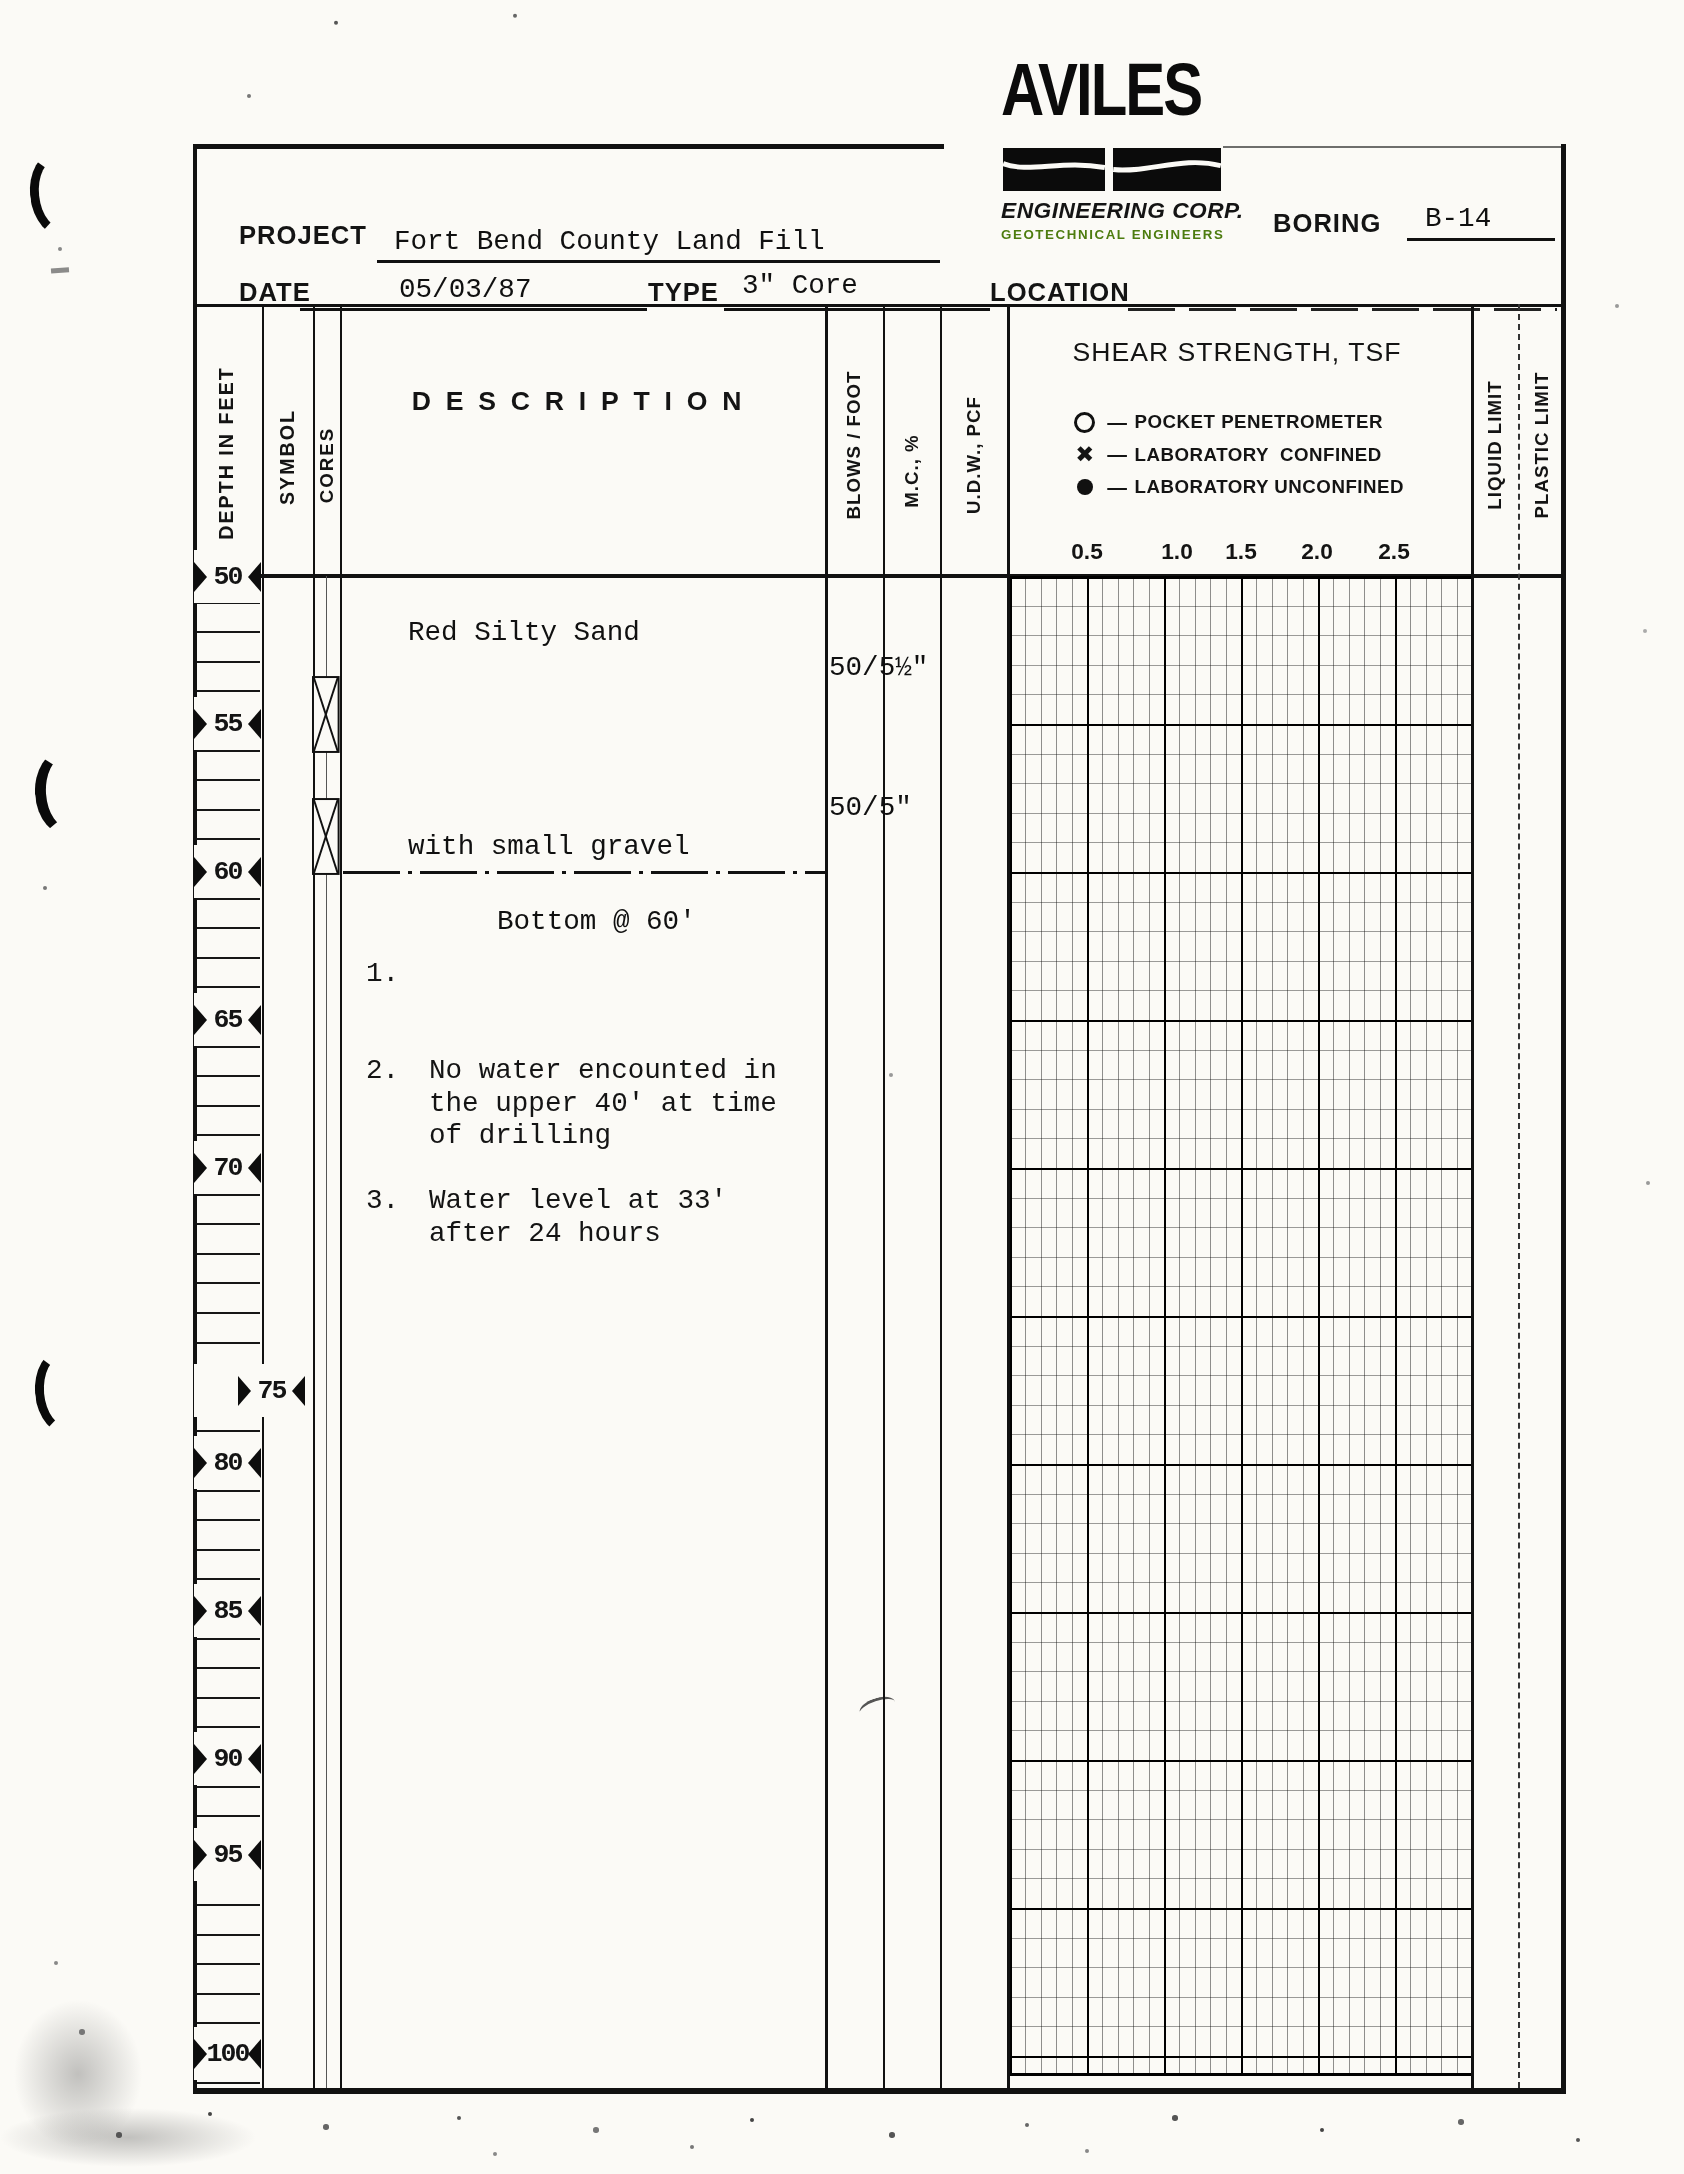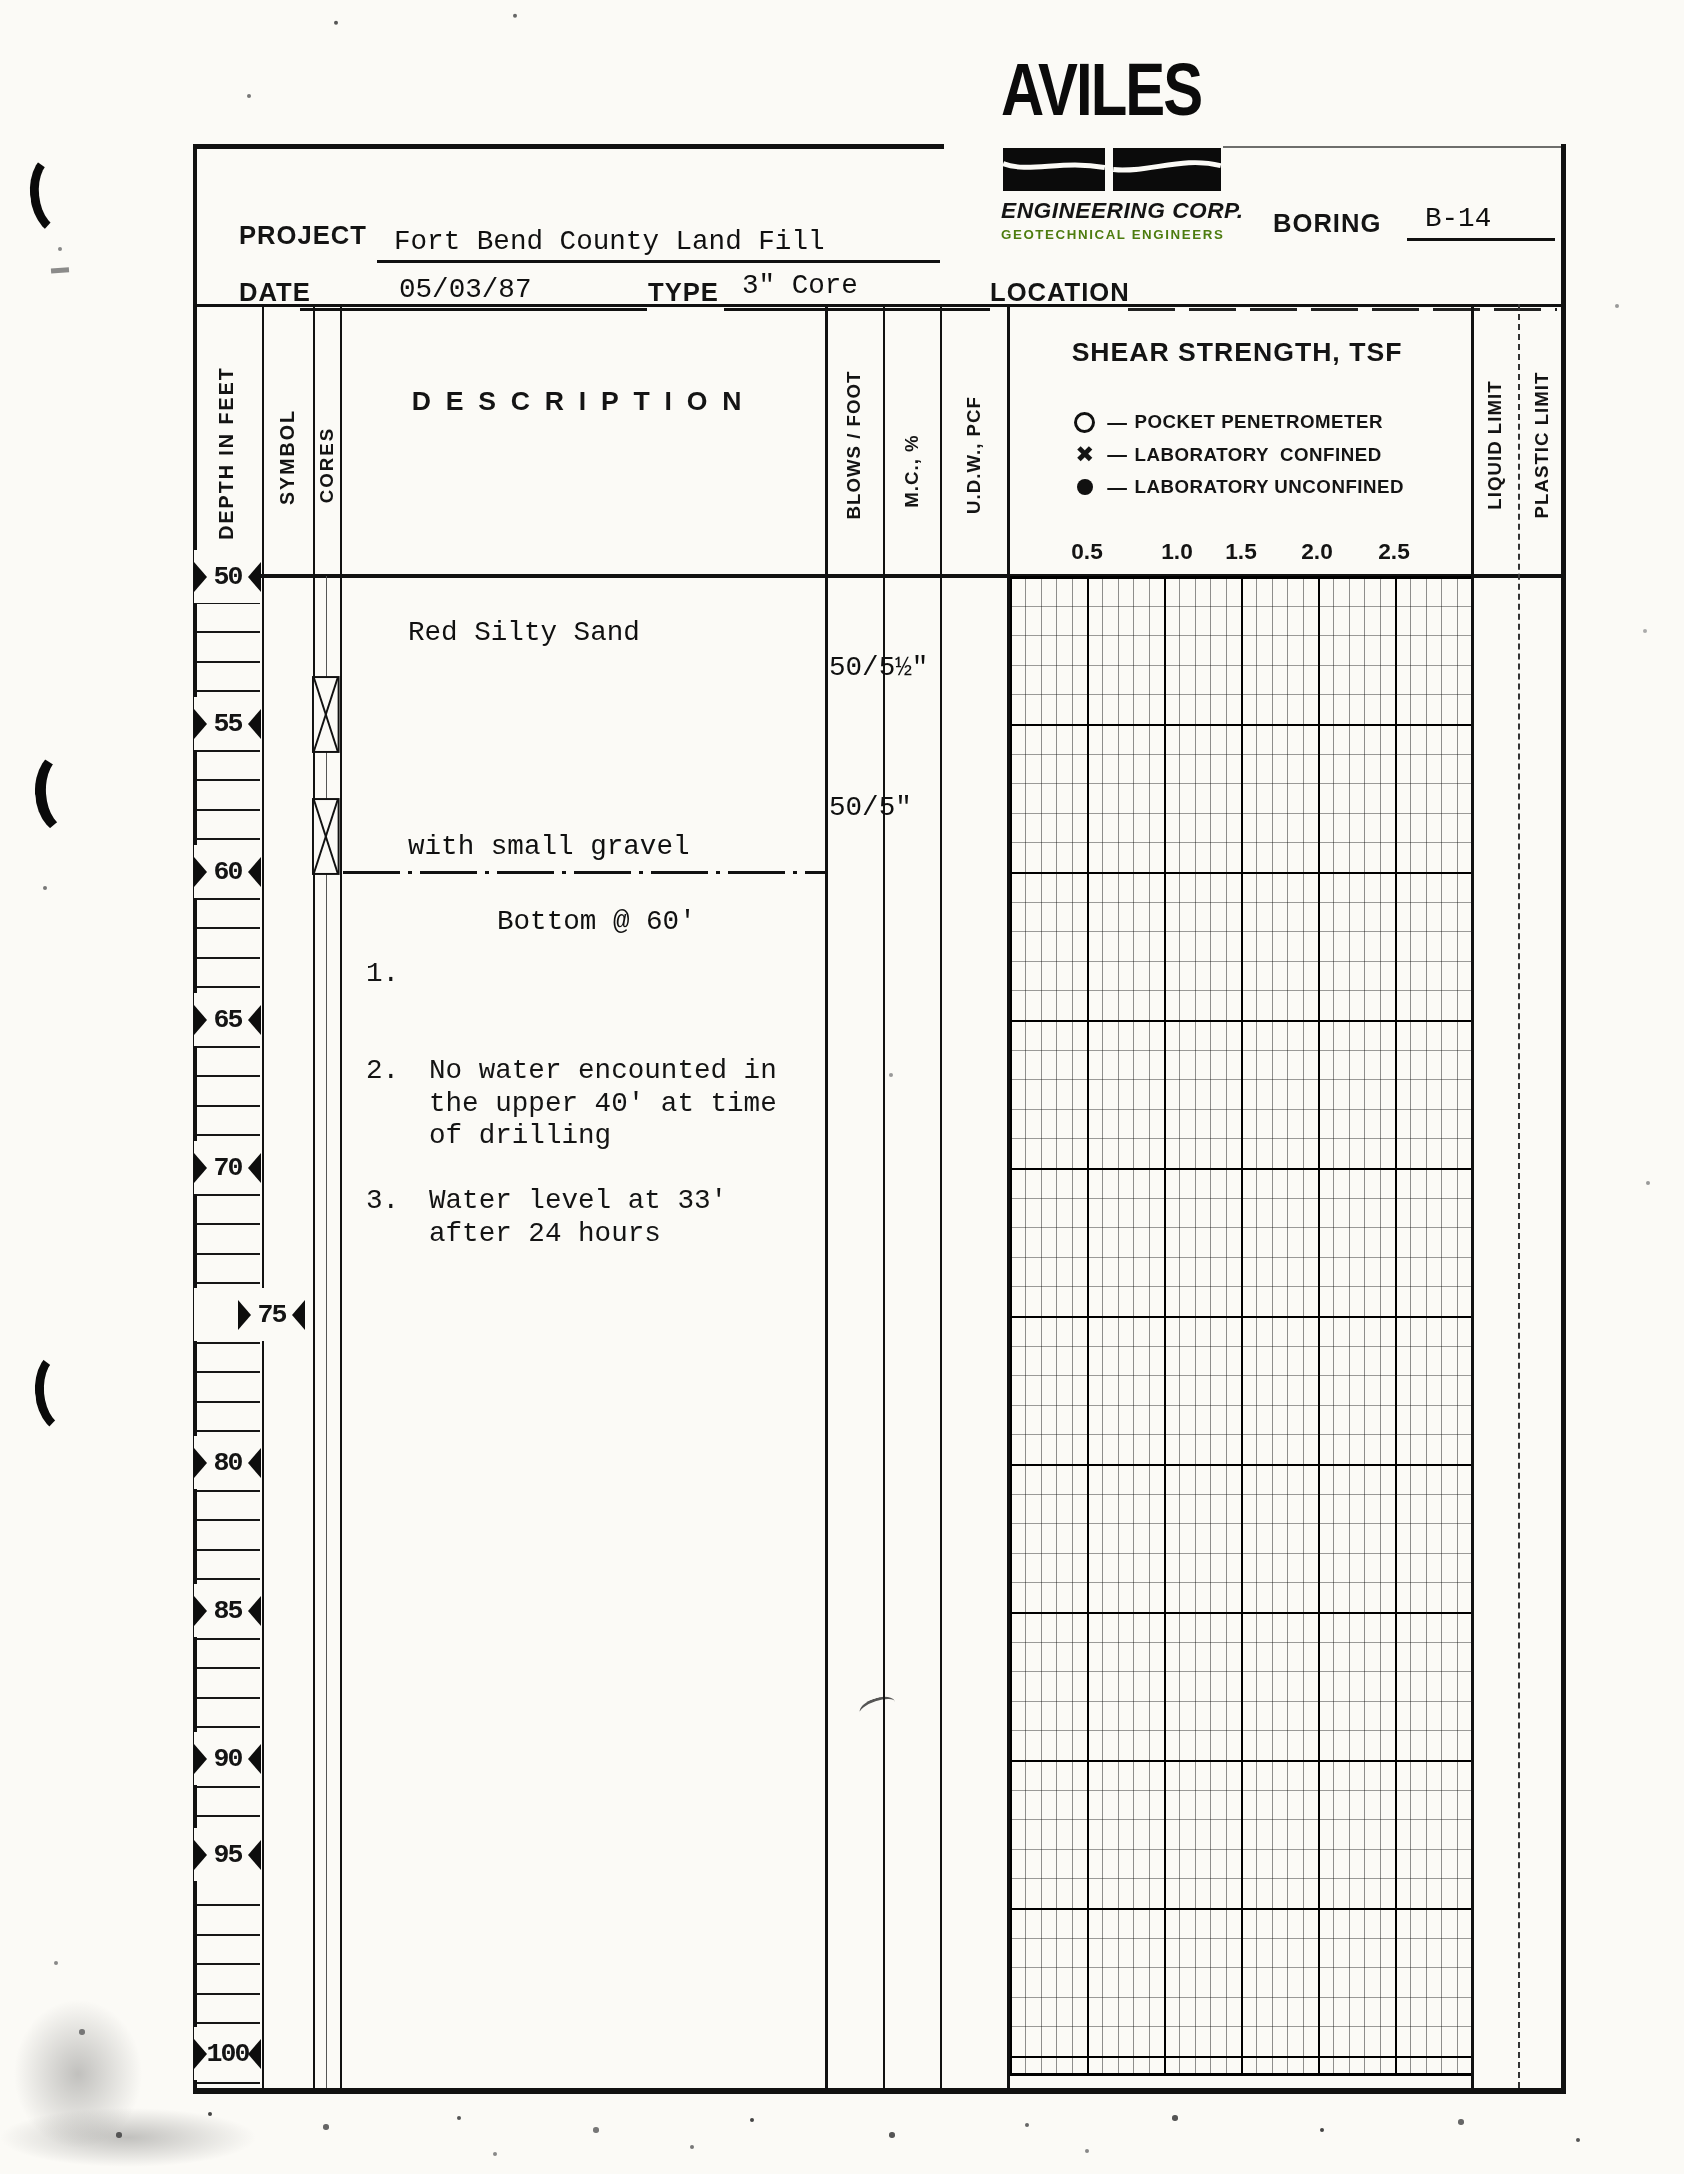--- a/index.html
+++ b/index.html
@@ -33,21 +33,21 @@
   .ticknum{font-family:"Liberation Mono","DejaVu Sans Mono",monospace;font-size:26.6px;font-weight:700;
            letter-spacing:-2px;margin:0 -3.9px;}
   
   #grid{position:absolute;left:1010px;top:576px;width:461px;height:1497px;border-bottom:3.9px solid #000;
     background-image:
       repeating-linear-gradient(to right,#000 0 2px,transparent 2px 77px),
       repeating-linear-gradient(to bottom,#000 0 2.5px,transparent 2.5px 148px),
       repeating-linear-gradient(to right,rgba(10,10,10,.45) 0 1px,transparent 1px 15.4px),
       repeating-linear-gradient(to bottom,rgba(10,10,10,.40) 0 1px,transparent 1px 29.6px);}
   #shear-title{position:absolute;left:1237px;top:337px;transform:translateX(-50%);
-               font-size:26.6px;font-weight:bold;letter-spacing:1px;white-space:nowrap;}
+               font-size:26.6px;font-weight:normal;letter-spacing:1px;white-space:nowrap;}
   #legend{position:absolute;left:1070px;top:406px;}
   .leg-row{display:flex;align-items:center;height:32.5px;}
   .leg-sym{width:29.6px;display:flex;justify-content:center;align-items:center;}
   .leg-dash{width:35px;text-align:center;font-weight:bold;font-size:19.7px;}
   .leg-label{font-size:18.7px;font-weight:700;letter-spacing:0.5px;white-space:pre;}
   .sym-circle{width:14.8px;height:14.8px;border:3px solid #111;border-radius:50%;}
   .sym-dot{width:15.8px;height:15.8px;background:#111;border-radius:50%;}
   .sym-x{font-family:"DejaVu Sans",sans-serif;font-weight:900;font-size:22.7px;line-height:19.7px;}
   #scale{position:absolute;left:1010px;top:538px;width:515px;height:29.6px;}
   .scale-num{position:absolute;transform:translateX(-50%);font-size:22.7px;font-weight:bold;}
@@ -204,21 +204,21 @@
       <div class="tickband" style="top: 993px;">
         <div class="tri-l"></div>
         <span class="ticknum">65</span>
         <div class="tri-r"></div>
       </div>
       <div class="tickband" style="top: 1141px;">
         <div class="tri-l"></div>
         <span class="ticknum">70</span>
         <div class="tri-r"></div>
       </div>
-      <div class="tickband" style="top: 1288px; padding-left: 44px;">
+      <div class="tickband" style="top: 1364px; padding-left: 44px;">
         <div class="tri-l"></div>
         <span class="ticknum">75</span>
         <div class="tri-r"></div>
       </div>
       <div class="tickband" style="top: 1436px;">
         <div class="tri-l"></div>
         <span class="ticknum">80</span>
         <div class="tri-r"></div>
       </div>
       <div class="tickband" style="top: 1584px;">

